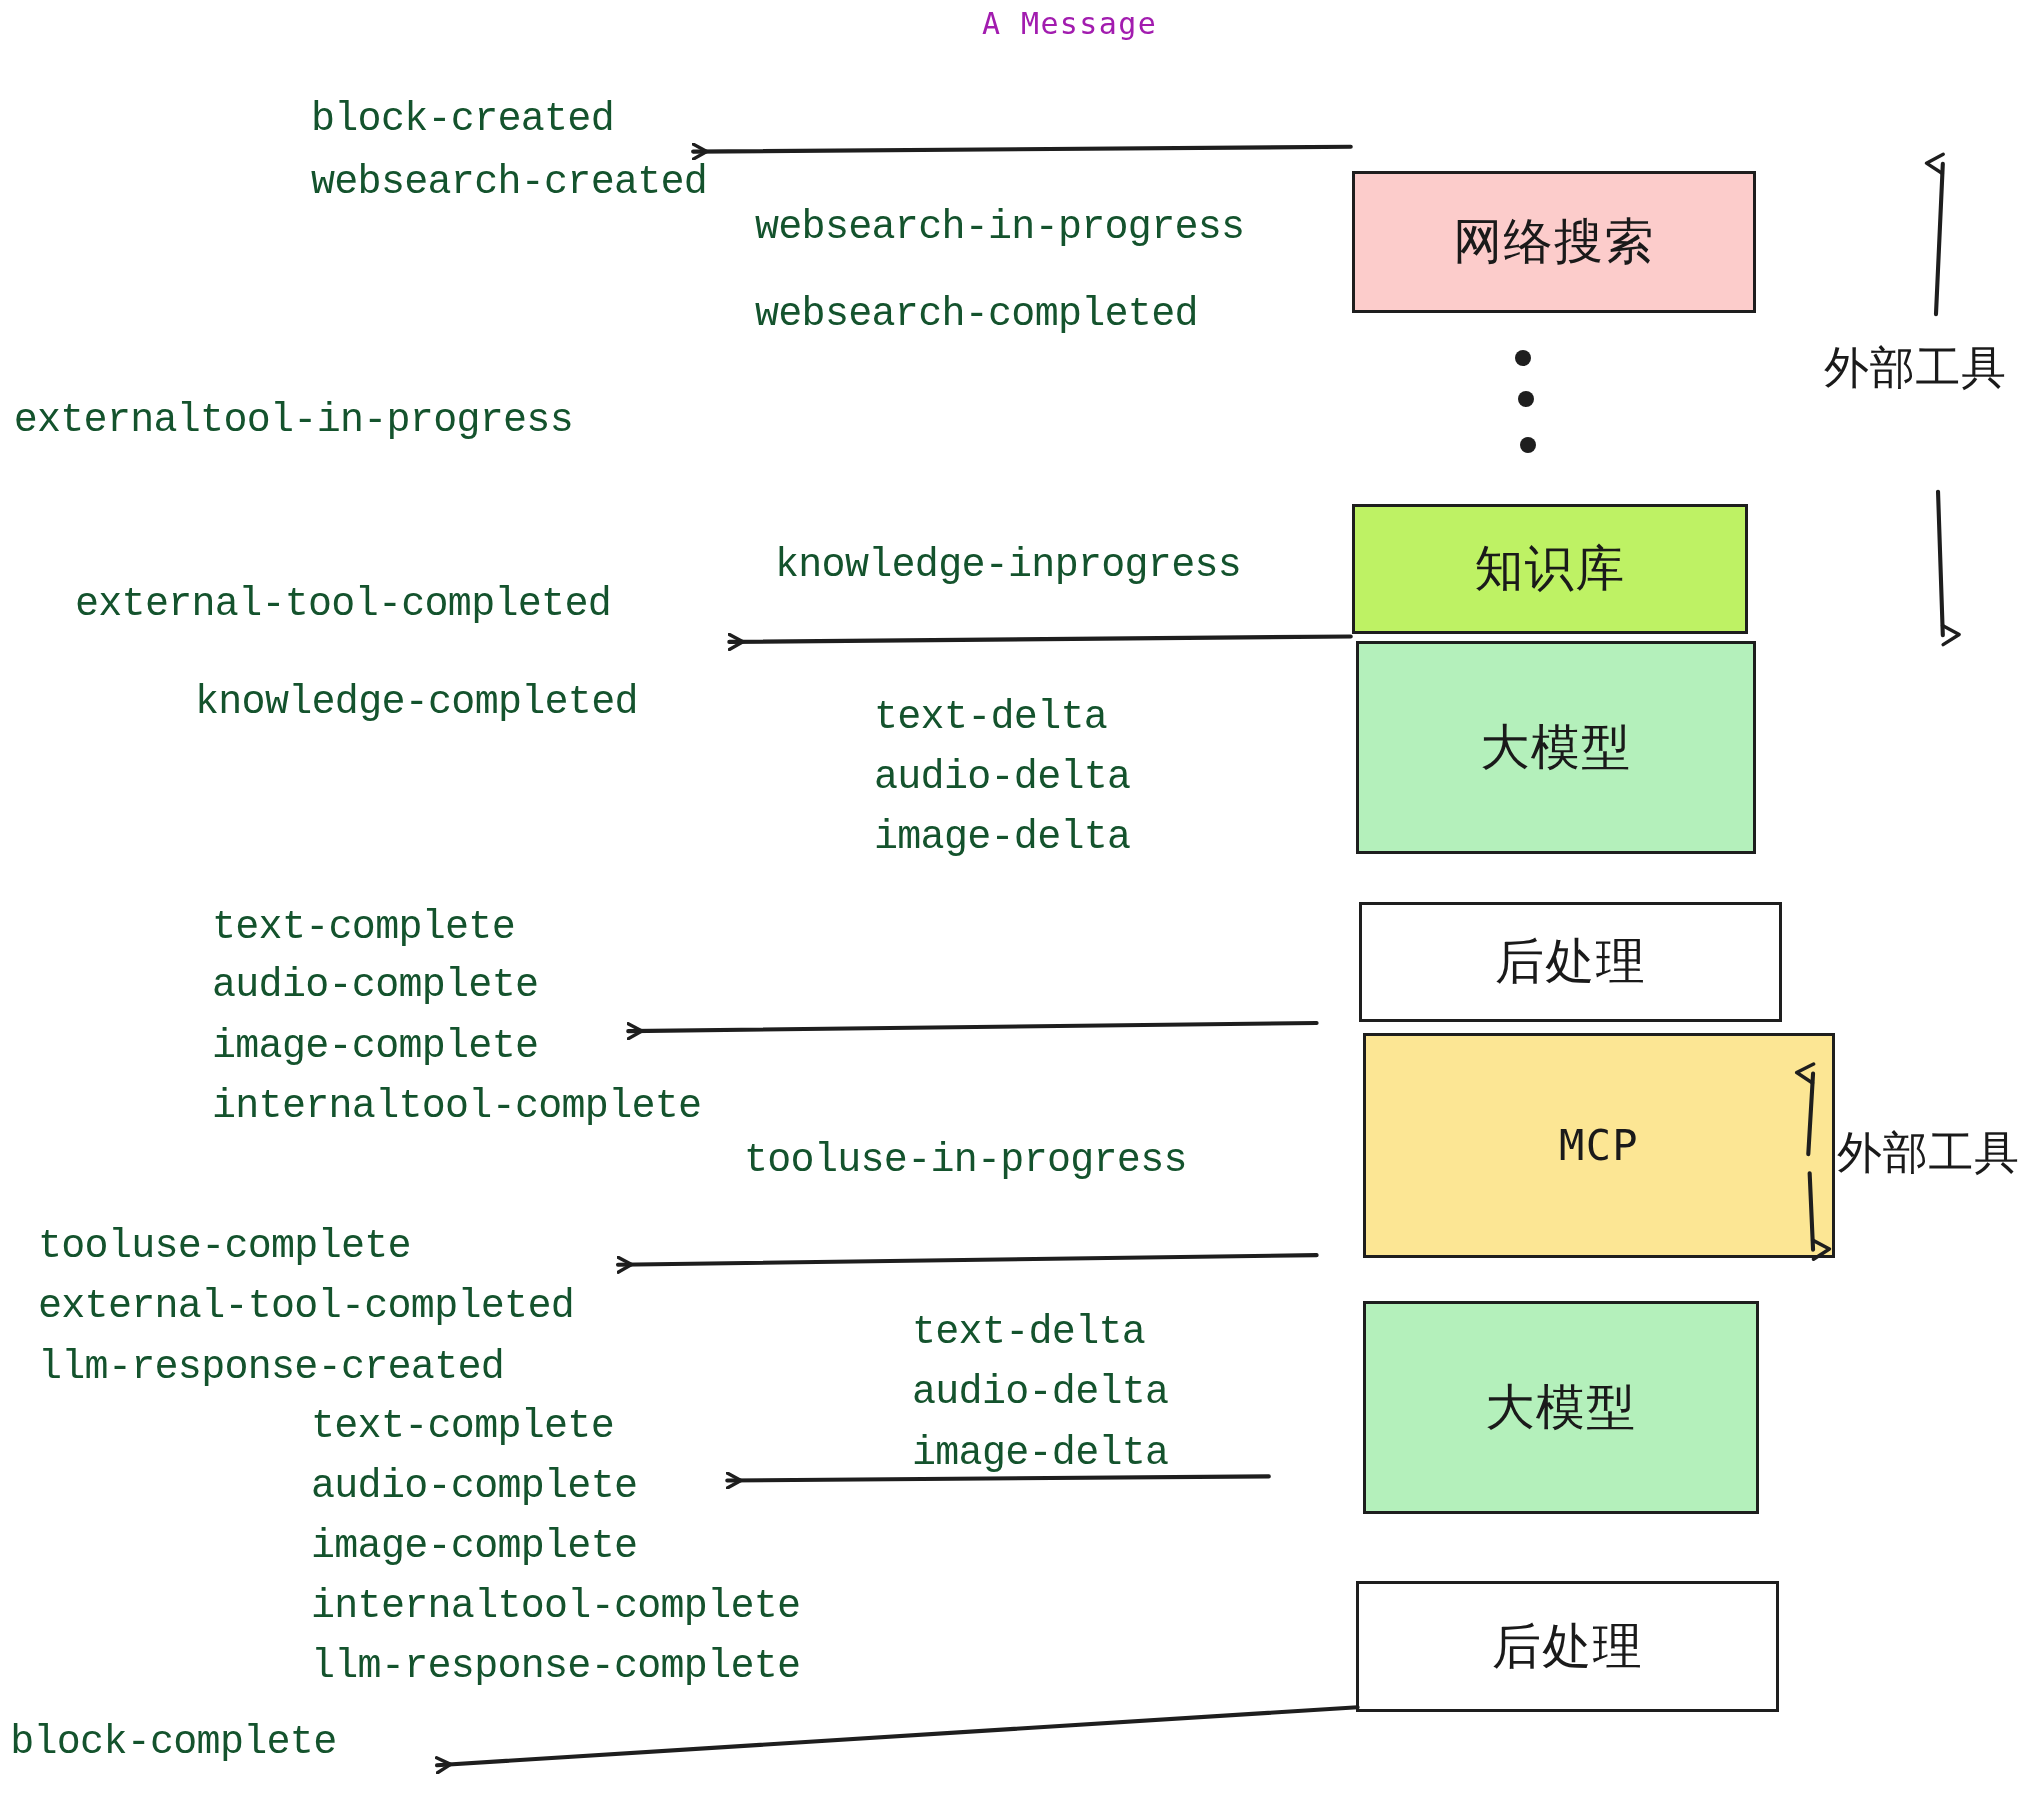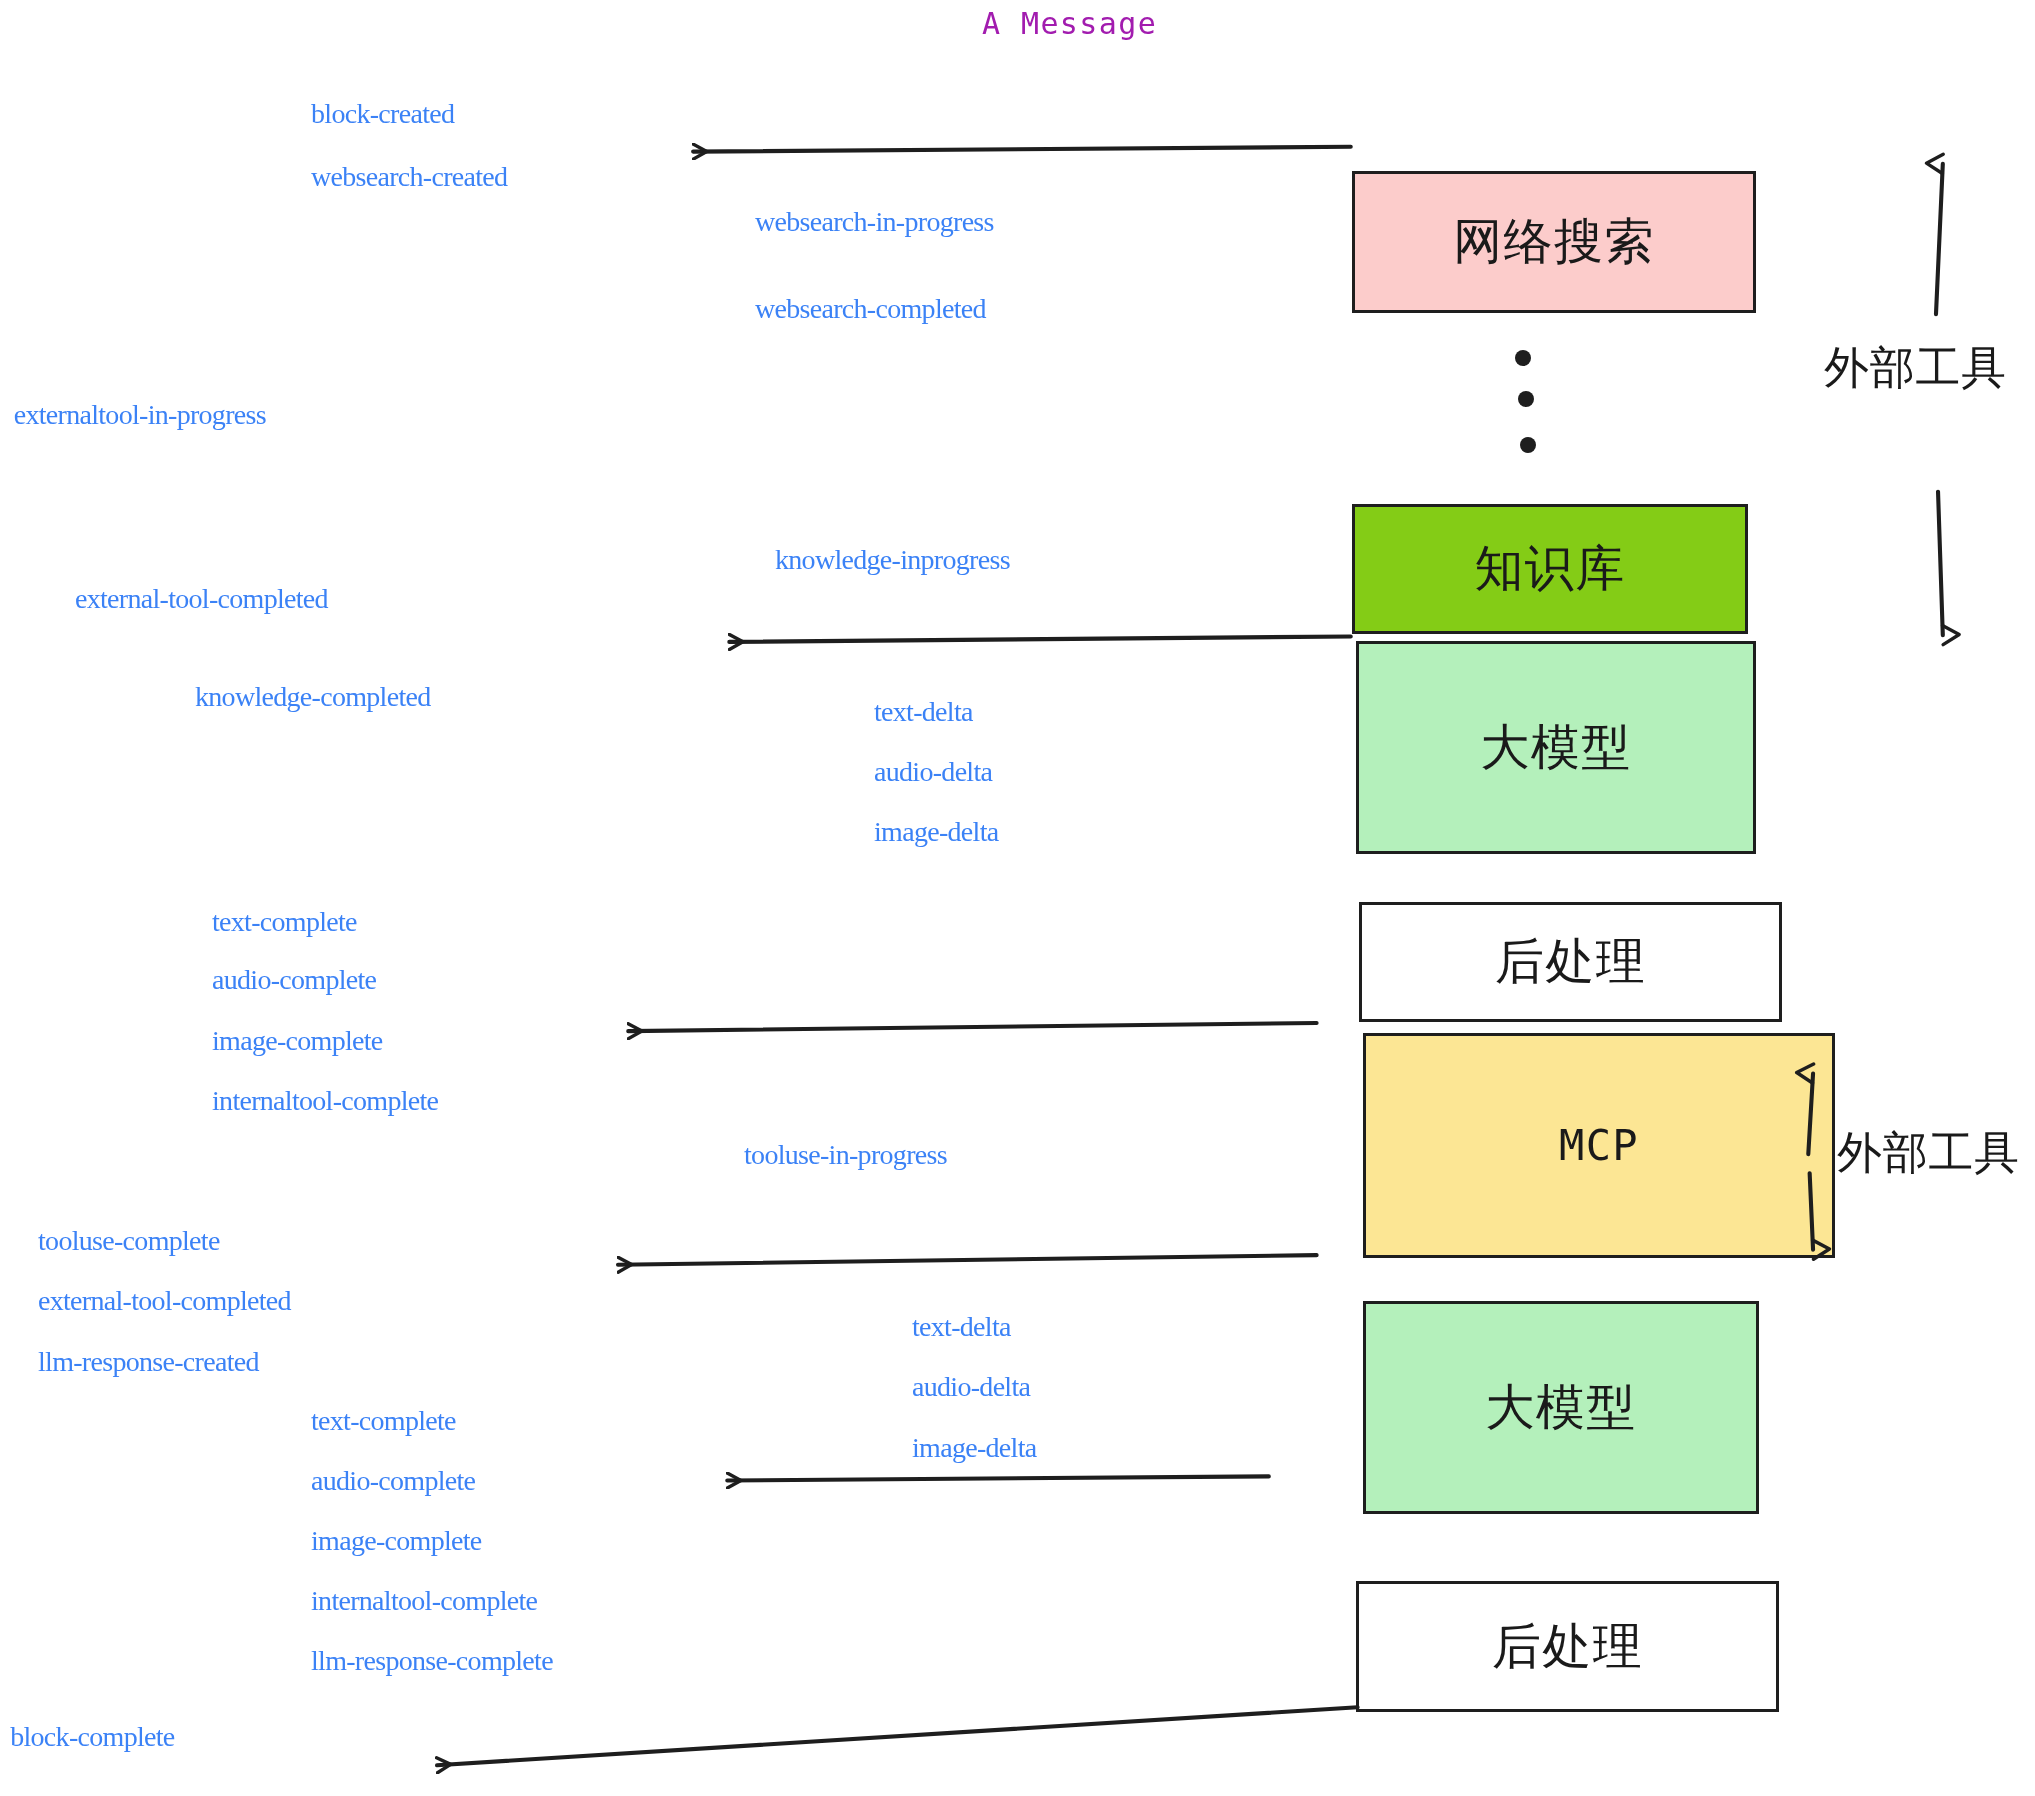--- a/index.html
+++ b/index.html
@@ -11,24 +11,24 @@
     position: relative;
     width: 2035px;
     height: 1796px;
     background: #ffffff;
     overflow: hidden;
     font-family: "DejaVu Sans Mono", "Liberation Mono", monospace;
   }
   
   .evt {
     position: absolute;
-    font-family: Liberation Serif, serif;
-    font-size: 28px;
+    font-family: Liberation Mono, monospace;
+    font-size: 40px;
     line-height: 1;
-    color: #3b82f6;
+    color: #14532d;
     white-space: nowrap;
     letter-spacing: -0.7px;
   }
   .title {
     position: absolute;
     font-family: "DejaVu Sans Mono", "Liberation Mono", monospace;
     font-size: 30px;
     color: #a21caf;
     white-space: nowrap;
     letter-spacing: 1.4px;
@@ -81,21 +81,21 @@
 <body>
 
 <div id="canvas">
 
   <div class="title" style="left:982px; top:5.5px;">A Message</div>
 
   <div class="node" style="left:1352px; top:171px; width:404px; height:142px; background:#FCCCCB;text-align:right;">
     <span class="node-label">网络搜索</span>
   </div>
 
-  <div class="node" style="left:1352px; top:504px; width:396px; height:130px; background:#84cc16;">
+  <div class="node" style="left:1352px; top:504px; width:396px; height:130px; background:#bef264;">
     <span class="node-label">知识库</span>
   </div>
 
   <div class="node" style="left:1356px; top:641px; width:400px; height:213px; background:#B4F0BB;">
     <span class="node-label">大模型</span>
   </div>
 
   <div class="node" style="left:1359px; top:902px; width:423px; height:120px; background:#FFFFFF;">
     <span class="node-label">后处理</span>
   </div>

